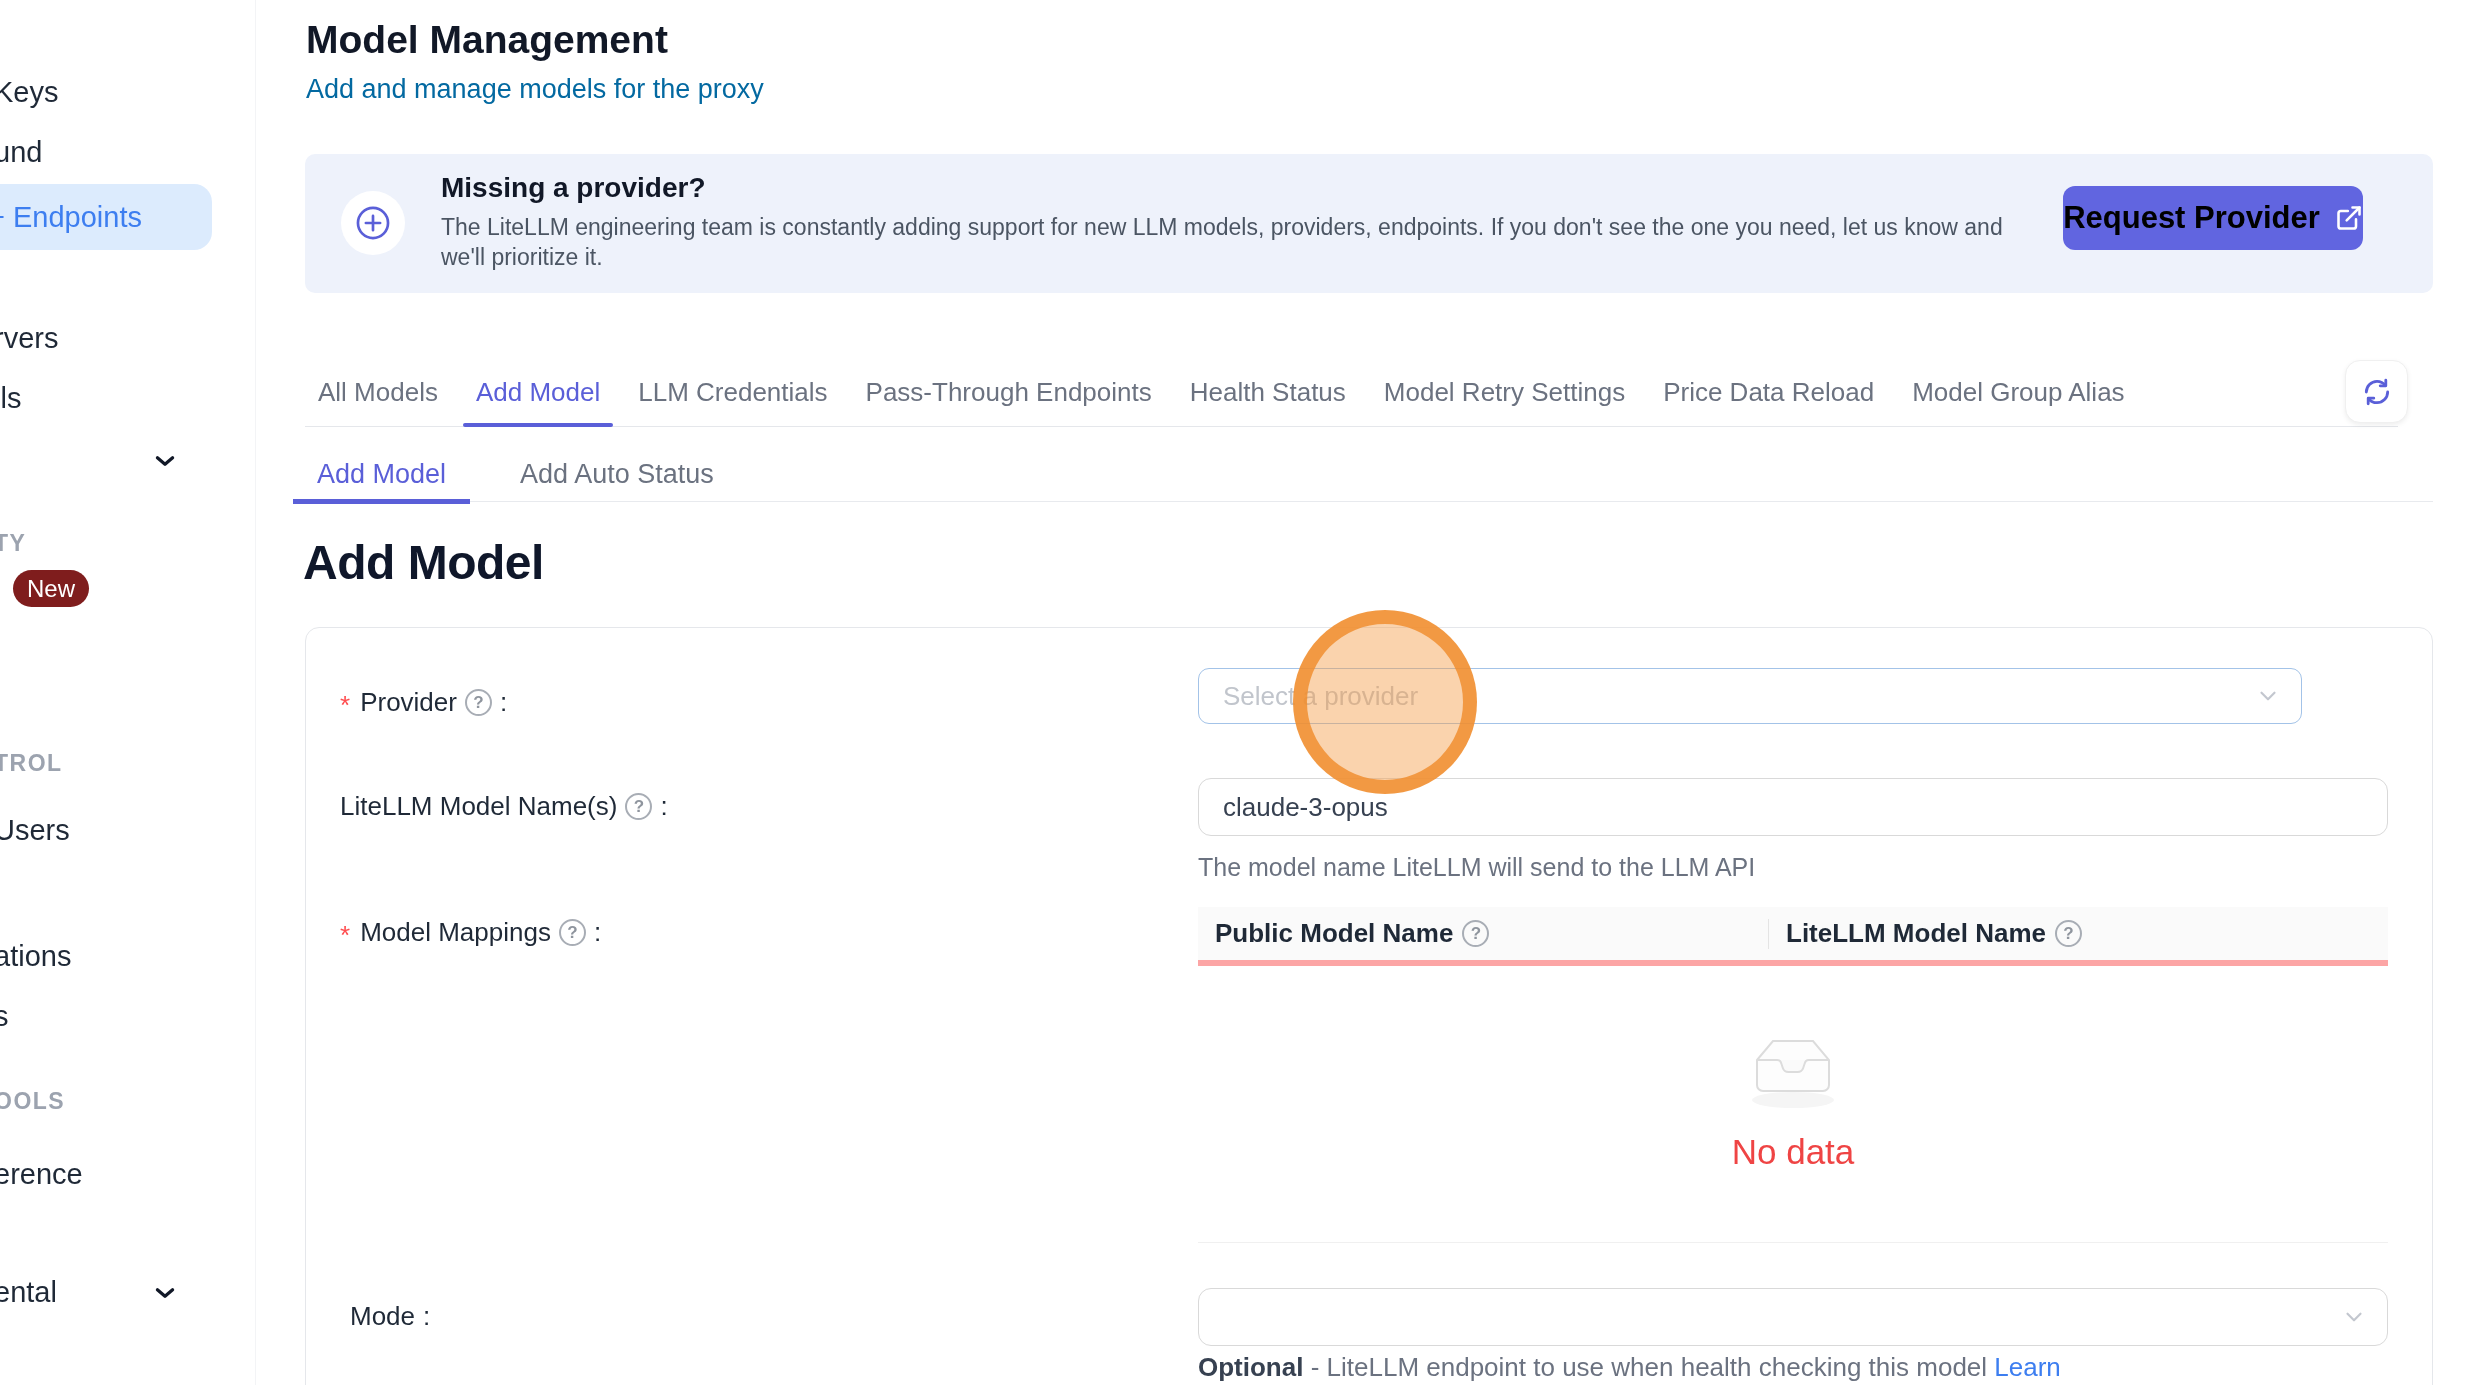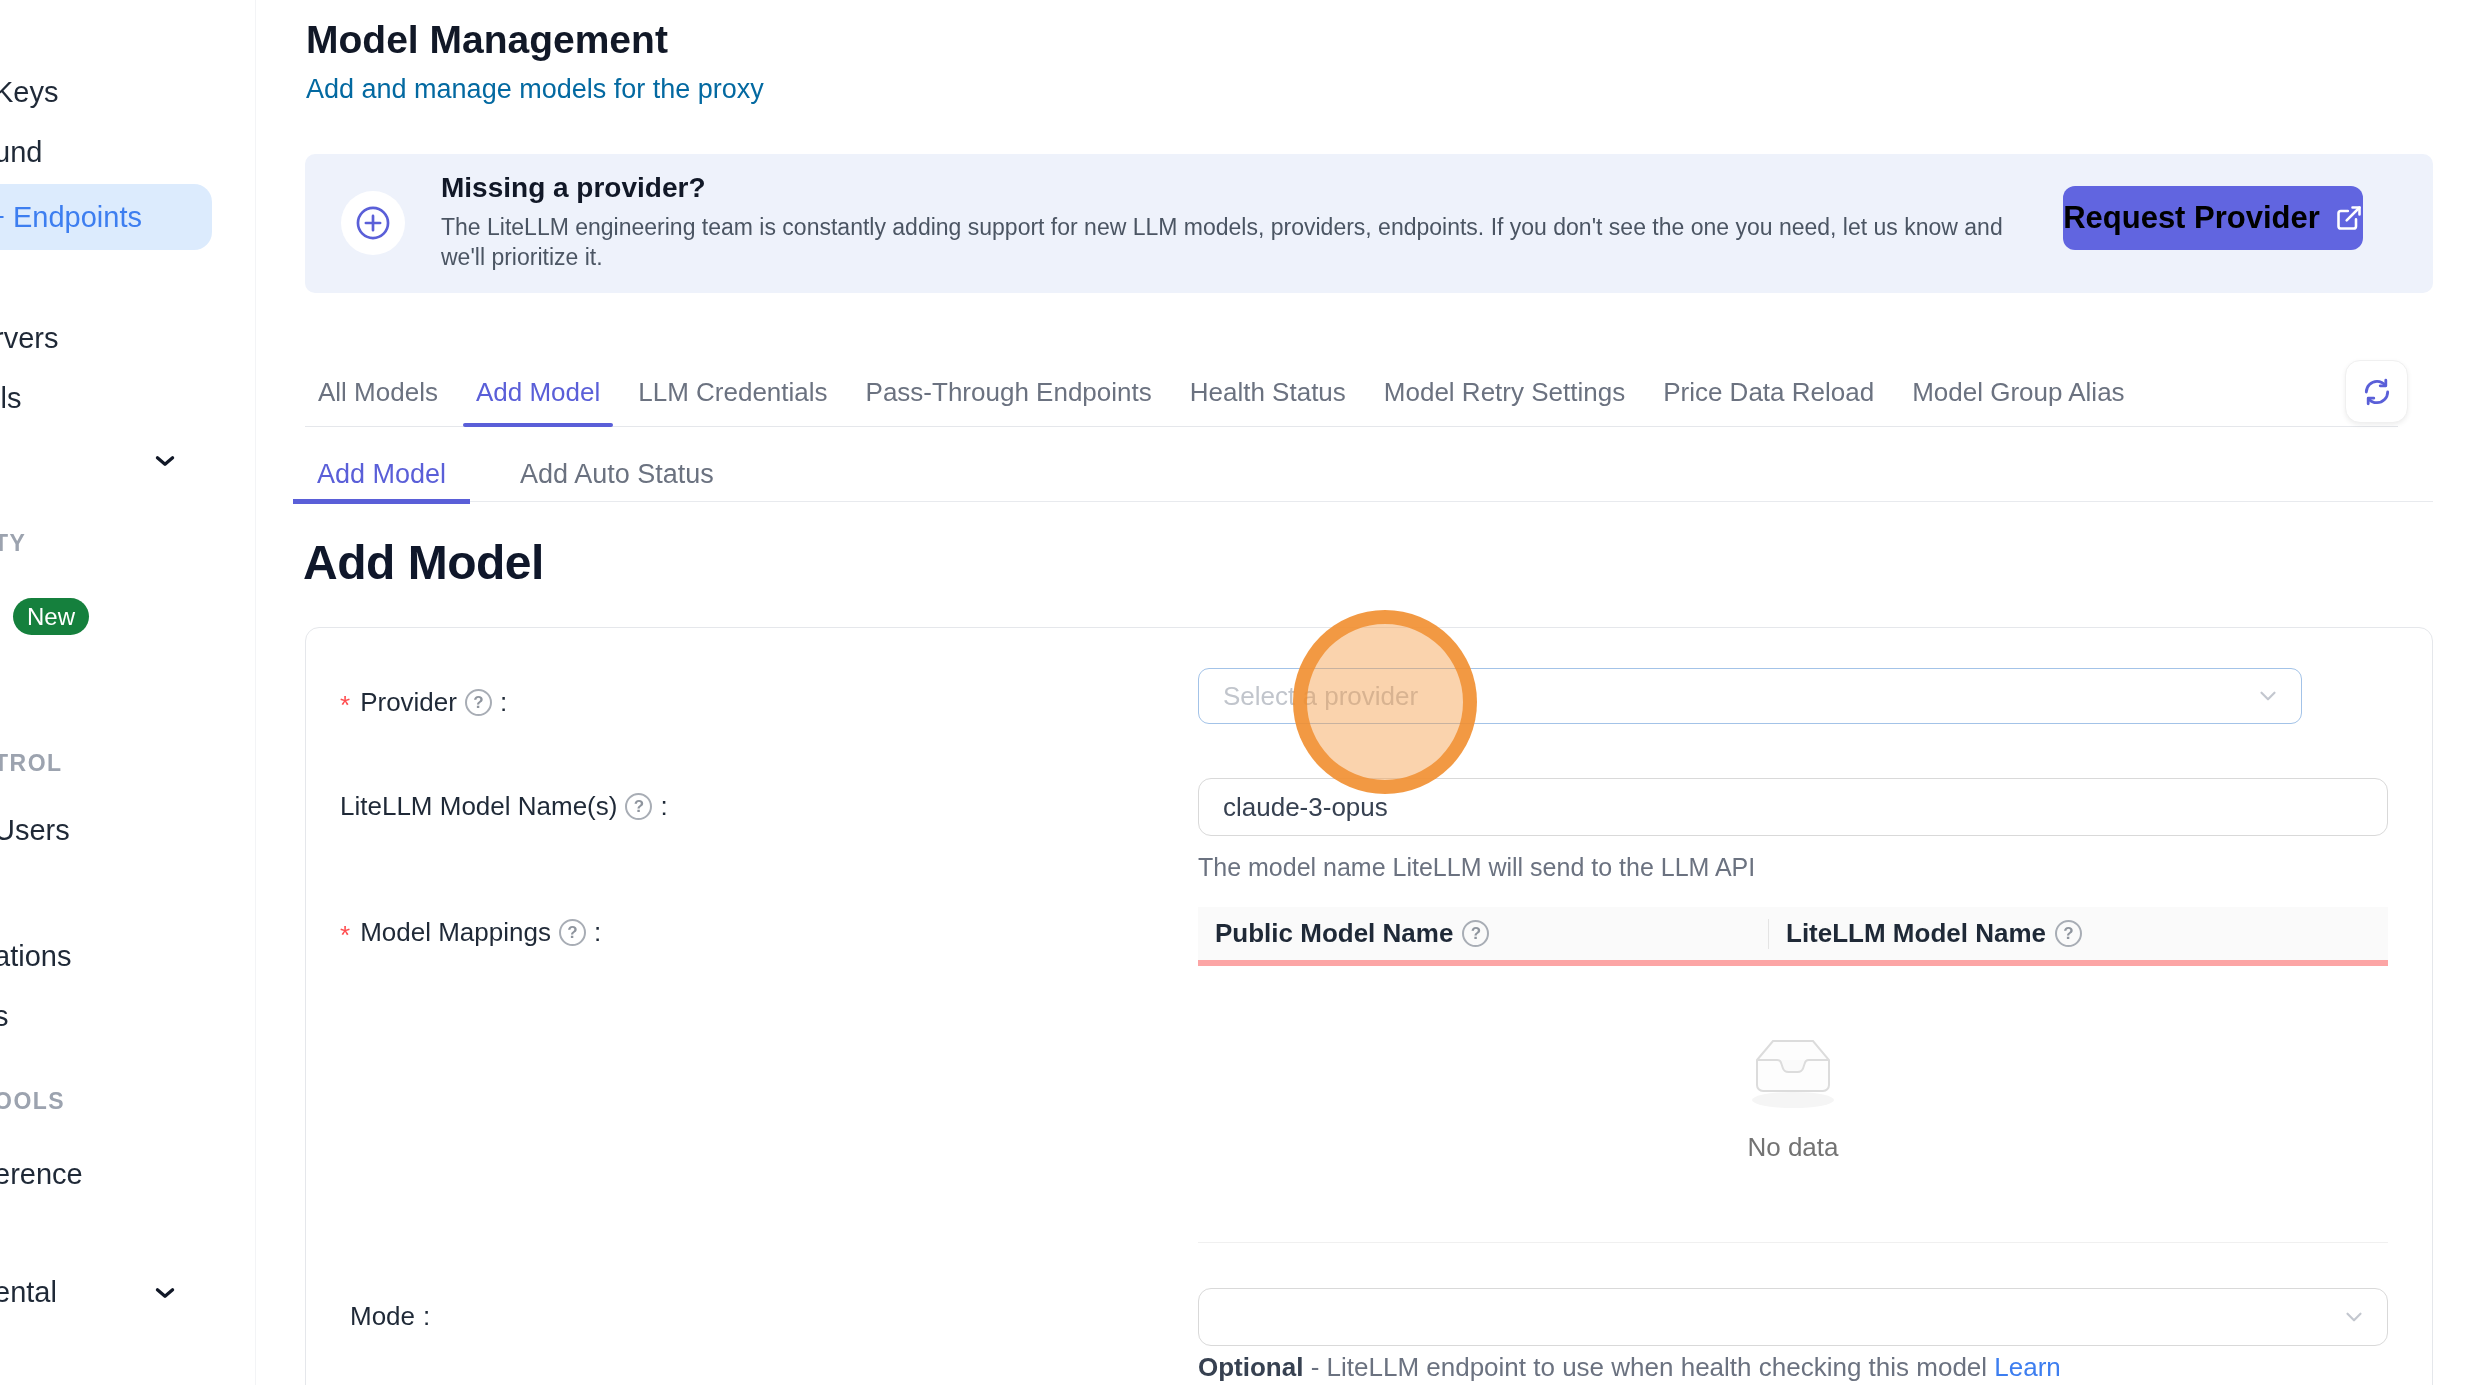--- a/index.html
+++ b/index.html
@@ -6,21 +6,21 @@
   html,body { width:2477px; height:1385px; }
   body { font-family:"Liberation Sans", sans-serif; background:#ffffff; color:#1f2937; overflow:hidden; }
   .canvas { position:relative; width:2477px; height:1385px; background:#fff; overflow:hidden; }
 
   
   .sidebar { position:absolute; left:0; top:0; width:256px; height:1385px; background:#fff; border-right:1px solid #f3f4f6; }
   .sb-item { position:absolute; left:-6px; font-size:29px; color:#1f2937; white-space:nowrap; }
   .sb-section { position:absolute; left:-6px; font-size:23px; font-weight:600; letter-spacing:1.5px; color:#9ca3af; white-space:nowrap; }
   .sb-pill { position:absolute; left:-24px; top:184px; width:236px; height:66px; background:#dcebfd; border-radius:18px; display:flex; align-items:center; }
   .sb-pill span { margin-left:12px; font-size:29px; color:#3d7ef0; white-space:nowrap; }
-  .sb-badge { position:absolute; left:13px; top:598px; width:76px; height:37px; background:#15803d; border-radius:19px; display:flex; align-items:center; justify-content:center; color:#fff; font-size:24px; font-weight:500; }
+  .sb-badge { position:absolute; left:13px; top:570px; width:76px; height:37px; background:#7f1d1d; border-radius:19px; display:flex; align-items:center; justify-content:center; color:#fff; font-size:24px; font-weight:500; }
   .sb-chevron { position:absolute; width:26px; height:26px; }
   .sb-chevron svg { width:26px; height:26px; stroke:#111827; stroke-width:3; fill:none; stroke-linecap:round; stroke-linejoin:round; }
 
   
   .page-title { position:absolute; left:306px; top:18px; font-size:39px; font-weight:700; color:#111827; }
   .page-subtitle { position:absolute; left:306px; top:74px; font-size:27px; color:#0369a1; }
 
   
   .banner { position:absolute; left:305px; top:154px; width:2128px; height:139px; background:#eef2fb; border-radius:10px;padding-left:12px; }
   .banner-icon-circle { position:absolute; left:36px; top:37px; width:64px; height:64px; background:#fff; border-radius:50%; display:flex; align-items:center; justify-content:center; }
@@ -65,21 +65,21 @@
 
   .helper { position:absolute; font-size:25px; color:#6b7280; white-space:nowrap; }
 
   
   .map-table-header { position:absolute; left:1198px; top:907px; width:1190px; height:59px; background:#fafafa; border-bottom:6px solid #fca5a5; display:flex; align-items:center; }
   .th { font-size:26px; font-weight:600; color:#1f2937; display:flex; align-items:center; gap:9px; }
   .th1 { width:570px; padding-left:17px; }
   .th-divider { width:1px; height:30px; background:#e4e4e4; margin-right:17px; }
   .empty-wrap { position:absolute; left:1198px; top:1030px; width:1190px; text-align:center; }
   .empty-wrap svg { width:102px; height:84px; }
-  .no-data { margin-top:14px; font-size:26px; color:#737373; }
+  .no-data { margin-top:14px; font-size:35px; color:#ef4444; }
   .table-bottom { position:absolute; left:1198px; top:1242px; width:1190px; height:1px; background:#f0f0f0; }
 
   .mode-help { position:absolute; left:1198px; top:1352px; font-size:26px; color:#6b7280; white-space:nowrap; }
   .mode-help b { color:#374151; font-weight:700; }
   .learn-link { color:#3d7ef0; cursor:pointer; }
 
   
   .click-circle { position:absolute; left:1293px; top:610px; width:184px; height:184px; border-radius:50%;
     background:rgba(244,158,74,0.45); border:14px solid rgba(240,140,44,0.82); z-index:20; pointer-events:none; }
 </style>

